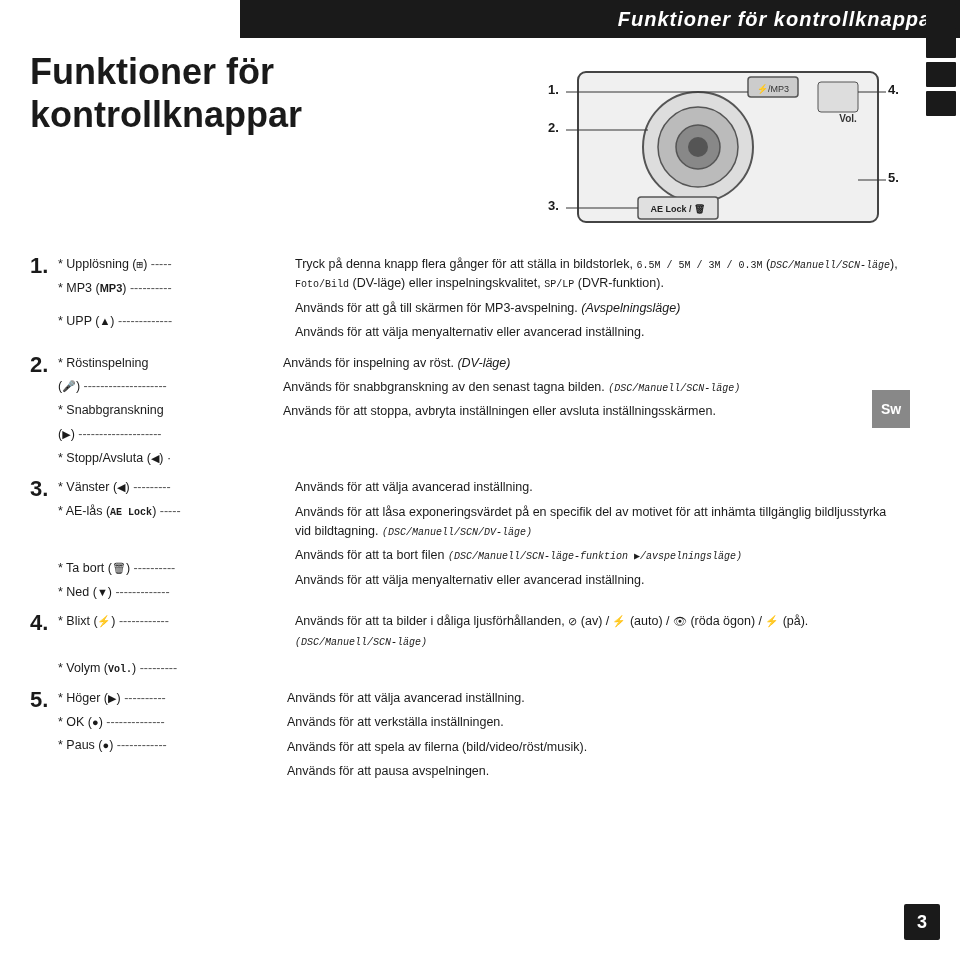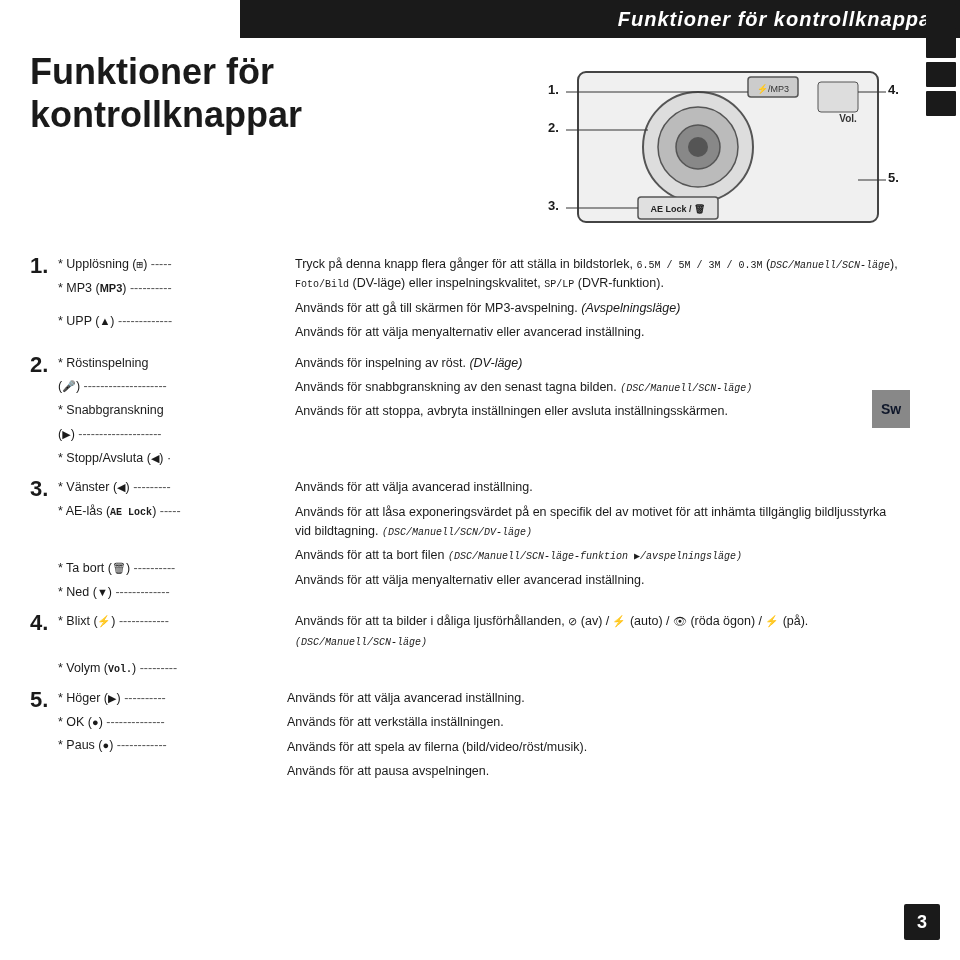--- a/index.html
+++ b/index.html
@@ -56,21 +56,21 @@
     }
 
     
     .sw-badge {
       position: absolute;
       right: 50px;
       top: 390px;
       width: 38px;
       height: 38px;
       background: #888;
-      color: #0f172a;
+      color: #ffffff;
       display: flex;
       align-items: center;
       justify-content: center;
       font-size: 14px;
       font-weight: bold;
     }
 
     
     .page-num {
       position: absolute;
@@ -181,21 +181,21 @@
       <div style="flex:1;">
         <div class="right-item">Tryck på denna knapp flera gånger för att ställa in bildstorlek, <span style="font-family:'Courier New',monospace;font-size:10px;">6.5M / 5M / 3M / 0.3M</span> (<span style="font-family:'Courier New',monospace;font-size:10px;font-style:italic;">DSC/Manuell/SCN-läge</span>), <span style="font-family:'Courier New',monospace;font-size:10px;">Foto/Bild</span> (DV-läge) eller inspelningskvalitet, <span style="font-family:'Courier New',monospace;font-size:10px;">SP/LP</span> (DVR-funktion).</div>
         <div class="right-item">Används för att gå till skärmen för MP3-avspelning. <span style="font-style:italic;">(Avspelningsläge)</span></div>
         <div class="right-item">Används för att välja menyalternativ eller avancerad inställning.</div>
       </div>
     </div>
   </div>
 
   <div style="display:flex;margin-bottom:6px;">
     <div style="min-width:28px;font-size:22px;font-weight:bold;line-height:1;">2.</div>
-    <div style="flex:1;display:flex;gap:20px;">
+    <div style="flex:1;display:flex;gap:8px;">
       <div style="width:205px;">
         <div class="left-item">* Röstinspelning</div>
         <div class="left-item">(<span style="font-size:11px;">🎤</span>) <span class="dots">--------------------</span></div>
         <div class="left-item">* Snabbgranskning</div>
         <div class="left-item">(<span style="font-size:11px;">▶</span>) <span class="dots">--------------------</span></div>
         <div class="left-item">* Stopp/Avsluta (<span style="font-size:11px;">◀</span>) ·</div>
       </div>
       <div style="flex:1;">
         <div class="right-item">Används för inspelning av röst. <span style="font-style:italic;">(DV-läge)</span></div>
         <div class="right-item">Används för snabbgranskning av den senast tagna bilden. <span style="font-family:'Courier New',monospace;font-size:10px;font-style:italic;">(DSC/Manuell/SCN-läge)</span></div>

